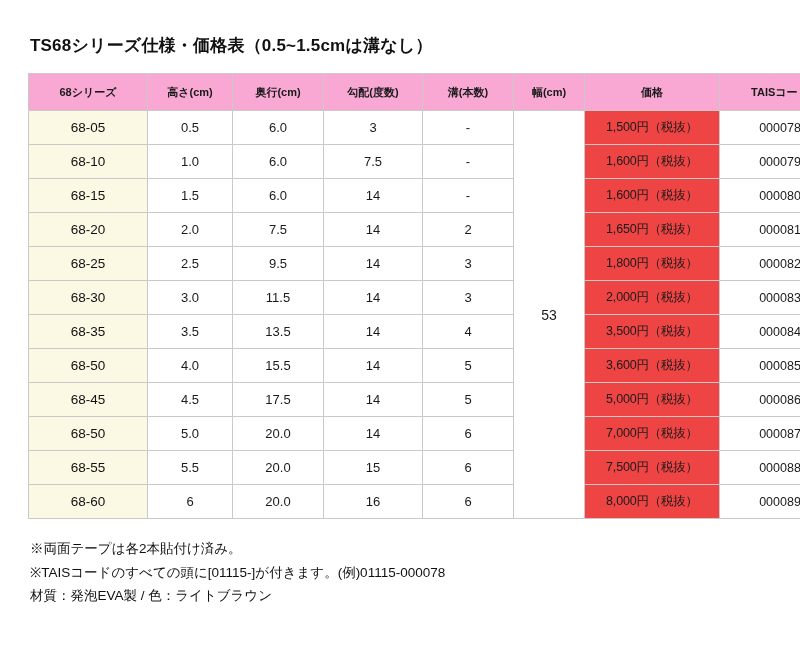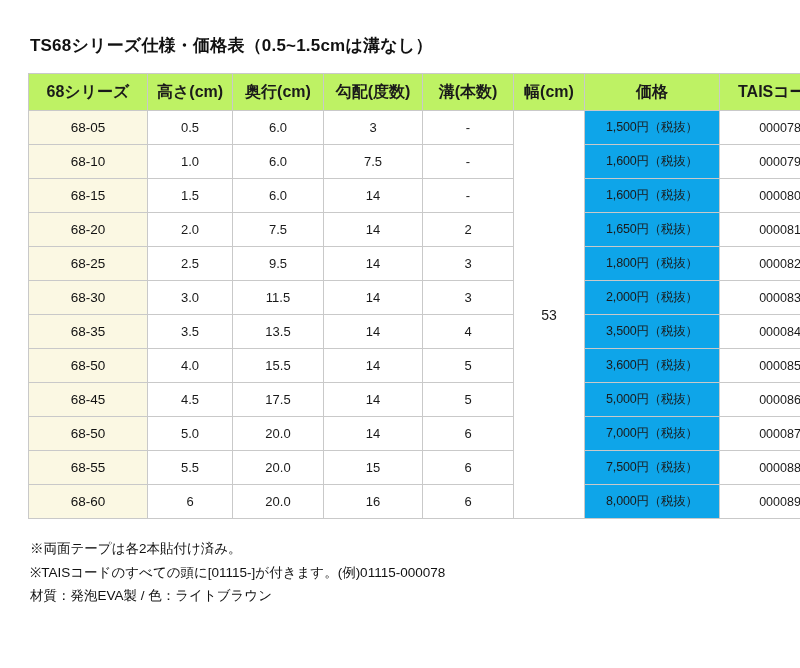--- a/index.html
+++ b/index.html
@@ -36,23 +36,23 @@
     font-size: 13px;
   }
   table.spec th, table.spec td {
     border: 1px solid #c9c9c9;
     text-align: center;
     vertical-align: middle;
     padding: 0;
     height: 33px;
   }
   table.spec thead th {
-    background: #bef264;
+    background: #f9a8d4;
     font-weight: bold;
-    font-size: 16px;
+    font-size: 11px;
     color: #1a1a1a;
     height: 36px;
   }
   th.col-series { width: 118px; }
   th.col-height { width: 84px; }
   th.col-depth  { width: 90px; }
   th.col-slope  { width: 98px; }
   th.col-groove { width: 90px; }
   th.col-width  { width: 70px; }
   th.col-price  { width: 134px; }
@@ -67,21 +67,21 @@
   }
   td.plain {
     background: #ffffff;
     font-size: 13px;
   }
   td.width-cell {
     background: #ffffff;
     font-size: 14px;
   }
   td.price {
-    background: #0ea5e9;
+    background: #ef4444;
     font-size: 12.5px;
     letter-spacing: -0.2px;
   }
   td.tais {
     background: #ffffff;
     font-size: 12.5px;
   }
   .notes {
     margin: 18px 0 8px 2px;
     font-size: 13.5px;

